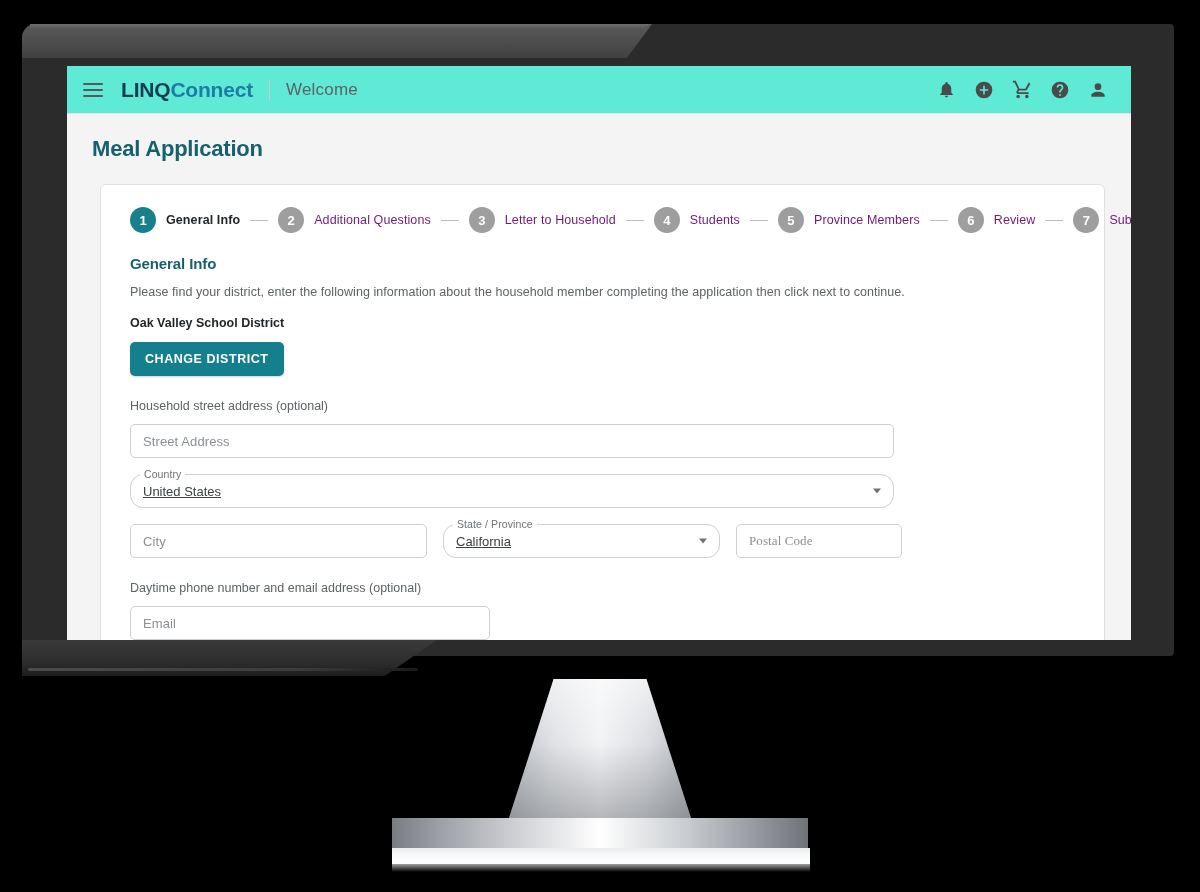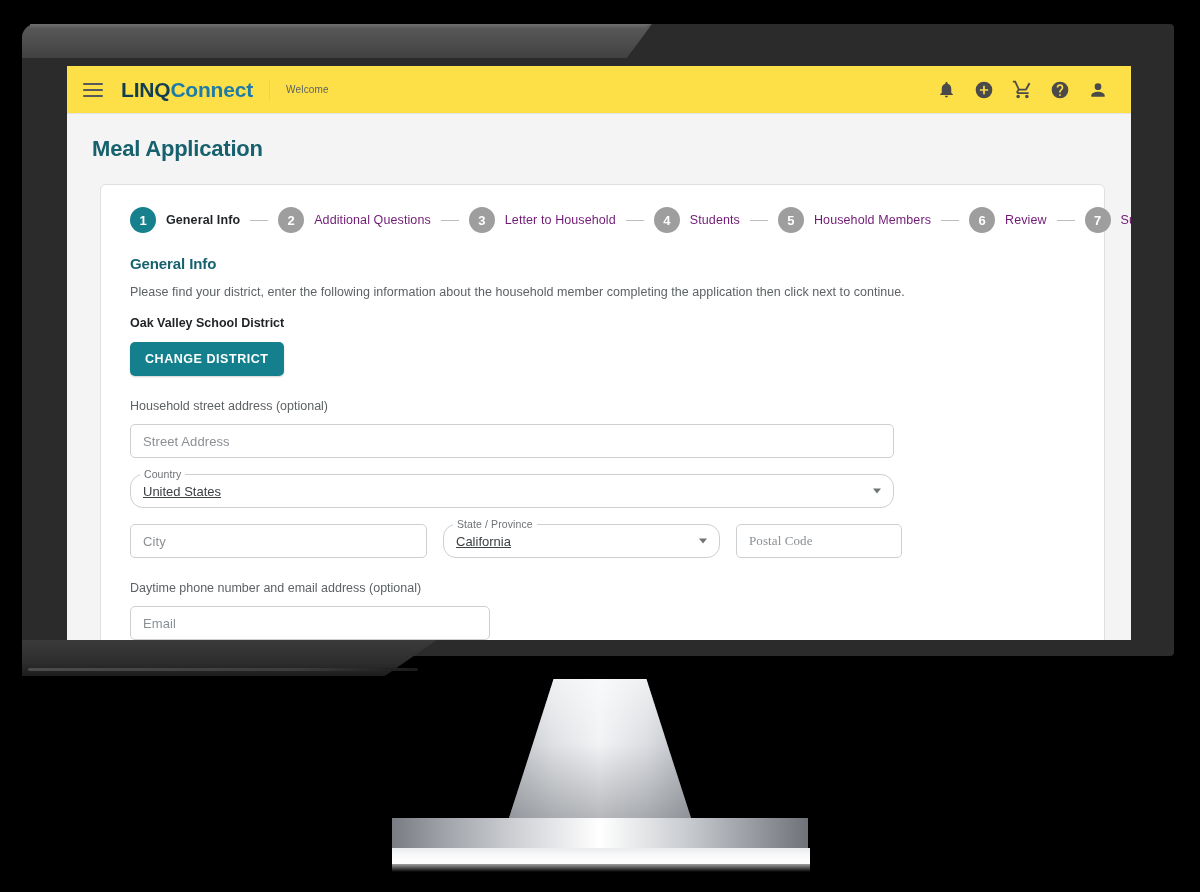--- a/index.html
+++ b/index.html
@@ -79,21 +79,21 @@
     top: 66px;
     width: 1064px;
     height: 574px;
     background: #f4f4f4;
     overflow: hidden;
   }
 
   
   .appbar {
     height: 48px;
-    background: #fde047;
+    background: #5eead4;
     border-bottom: 1px solid #e2e2e2;
     display: flex;
     align-items: center;
     padding: 0 22px 0 16px;
   }
   .hamburger {
     width: 22px; height: 22px;
     display: flex; flex-direction: column; justify-content: center; gap: 4px;
     cursor: pointer;
     margin-right: 16px;
@@ -106,21 +106,21 @@
     font-weight: 800;
     letter-spacing: -0.2px;
     white-space: nowrap;
   }
   .brand .linq { color: #123e52; }
   .brand .connect { color: #1e7ba6; }
   .brand-divider {
     width: 1px; height: 22px; background: #c9cdd0; margin: 0 16px;
   }
   .welcome {
-    font-size: 10px; color: #5d6265; letter-spacing: 0.2px;
+    font-size: 17px; color: #5d6265; letter-spacing: 0.2px;
   }
   .appbar-spacer { flex: 1; }
   .appbar-icons { display: flex; align-items: center; gap: 16px; }
   .appbar-icons .icn { width: 22px; height: 22px; cursor: pointer; color: #4a4a4a; display:flex; align-items:center; justify-content:center;}
   .appbar-icons svg { display: block; }
 
   
   .page {
     padding: 22px 26px 0 17px;
     height: calc(100% - 48px);
@@ -358,21 +358,21 @@
             <div class="step-label">Letter to Household</div>
           </div>
           <div class="step-sep"></div>
           <div class="step">
             <div class="step-num">4</div>
             <div class="step-label">Students</div>
           </div>
           <div class="step-sep"></div>
           <div class="step">
             <div class="step-num">5</div>
-            <div class="step-label">Household Members</div>
+            <div class="step-label">Province Members</div>
           </div>
           <div class="step-sep"></div>
           <div class="step">
             <div class="step-num">6</div>
             <div class="step-label">Review</div>
           </div>
           <div class="step-sep"></div>
           <div class="step">
             <div class="step-num">7</div>
             <div class="step-label">Submit</div>

